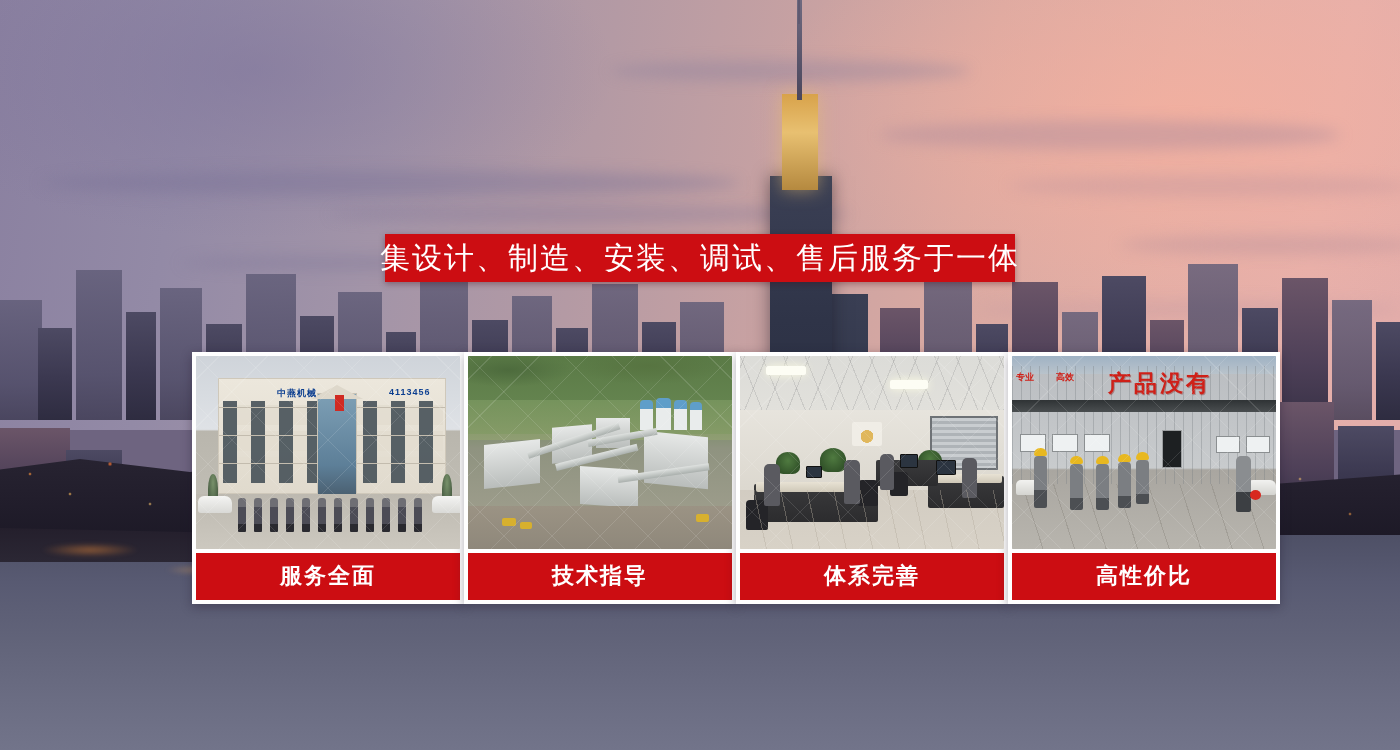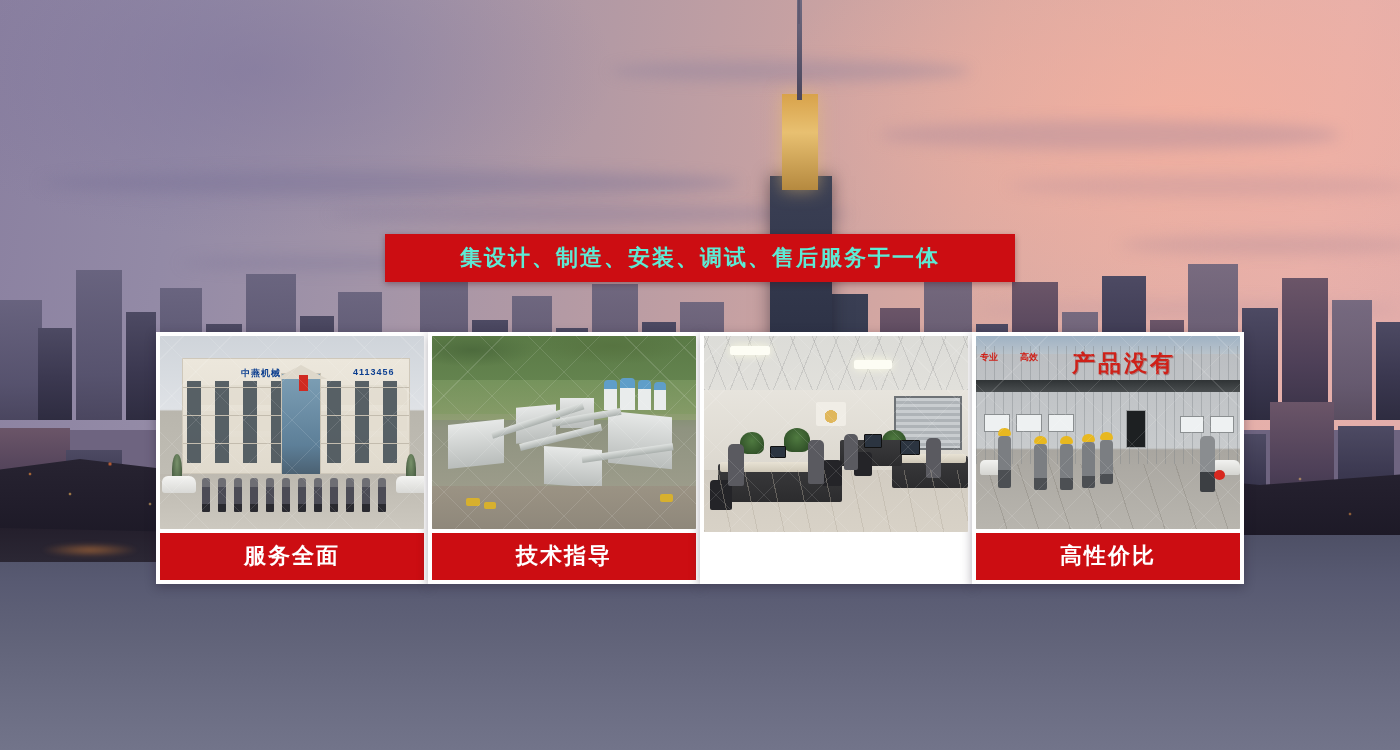--- a/index.html
+++ b/index.html
@@ -136,29 +136,29 @@
   }
 
   
   .subbar{
     position:absolute; left:385px; top:234px; width:630px; height:48px;
     background:#cc0d12;
     display:flex; align-items:center; justify-content:center;
     box-shadow:0 2px 6px rgba(60,10,20,.35);
   }
   .subbar-text{
-    color:#5eead4; font-size:22px; font-weight:700; letter-spacing:2px;
+    color:#ffffff; font-size:30px; font-weight:400; letter-spacing:2px;
     white-space:nowrap;
   }
 
   
   .cards{
-    position:absolute; left:120px; top:332px;
+    position:absolute; left:120px; top:352px;
     width:1160px; height:252px;
-    display:flex; justify-content:center;
+    display:flex; justify-content:flex-end;
   }
   .card{
     width:272px; height:252px;
     background:#ffffff;
     padding:4px 4px 4px 4px;
     display:flex; flex-direction:column;
     box-shadow:0 3px 10px rgba(30,20,40,.35);
   }
   .photo{
     position:relative;
@@ -482,20 +482,21 @@
         <div class="p3-chair" style="left:6px;   top:144px; width:22px; height:30px;"></div>
         <div class="p3-chair" style="left:118px; top:124px; width:20px; height:26px;"></div>
         <div class="p3-chair" style="left:150px; top:116px; width:18px; height:24px;"></div>
         <div class="p3-person" style="left:24px;  top:108px; width:16px; height:42px;"></div>
         <div class="p3-person" style="left:104px; top:104px; width:16px; height:44px;"></div>
         <div class="p3-person" style="left:140px; top:98px;  width:14px; height:36px;"></div>
         <div class="p3-person" style="left:222px; top:102px; width:15px; height:40px;"></div>
         <div class="p3-floor"></div>
         <div class="wm"></div>
       </div>
+      <div class="caption">体系完善</div>
     </div>
 
     <div class="card">
       <div class="photo p4">
         <div class="p4-sky"></div>
         <div class="p4-fac"></div>
         <div class="p4-slogan-s" style="left:4px;">专业</div>
         <div class="p4-slogan-s" style="left:44px;">高效</div>
         <div class="p4-slogan">产品没有</div>
         <div class="p4-band"></div>

